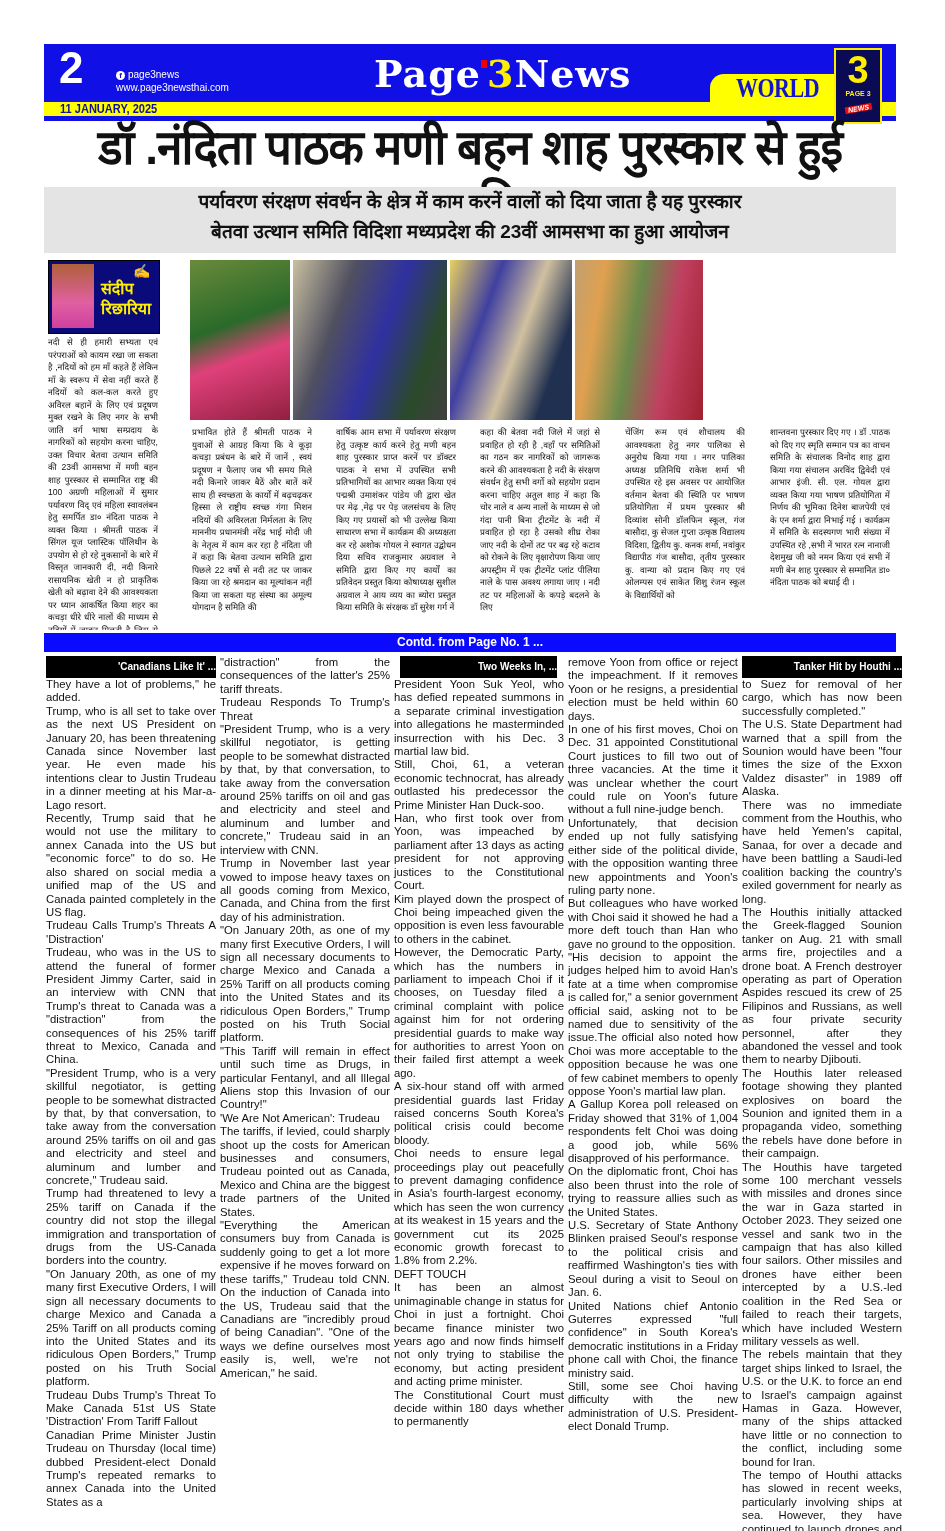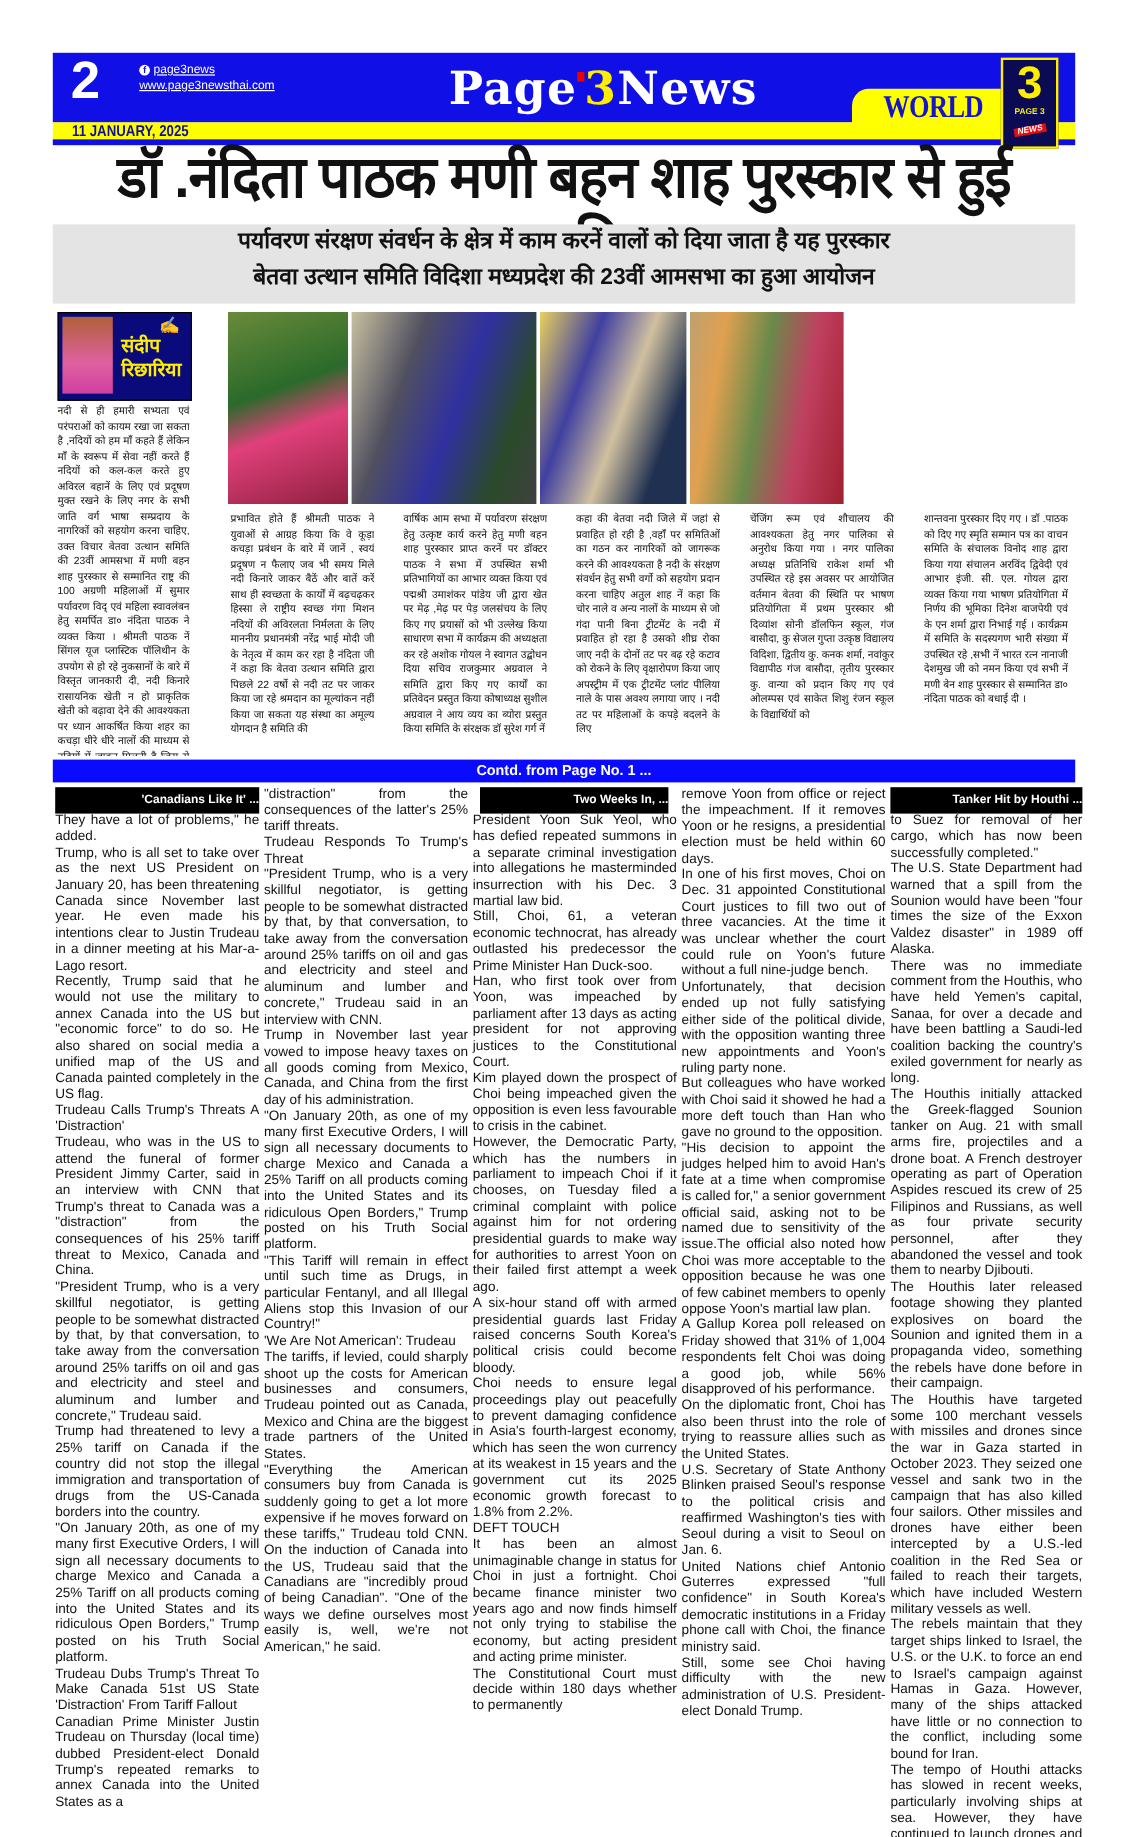--- a/index.html
+++ b/index.html
@@ -1,21 +1,21 @@
 <!DOCTYPE html>
 <html><head>
 <meta charset="utf-8">
 <style>
   html,body{margin:0;padding:0;background:#fff;}
   body{width:945px;height:1531px;position:relative;overflow:hidden;font-family:"Liberation Sans",sans-serif;color:#111;}
   .page{position:absolute;left:44px;top:44px;width:852px;}
   
   .mast{position:relative;height:58px;background:#1010e6;}
   .mast .pnum{position:absolute;left:15px;top:2px;font-size:44px;font-weight:bold;color:#fff;font-family:"Liberation Sans",sans-serif;line-height:1;}
-  .mast .social{position:absolute;left:72px;top:8px;font-size:10px;color:#fff;line-height:13px;text-decoration:underline;}
+  .mast .social{position:absolute;left:72px;top:24px;font-size:10px;color:#fff;line-height:13px;}
   .mast .social .fb{display:inline-block;width:9px;height:9px;border-radius:50%;background:#fff;color:#1010e6;font-size:8px;text-align:center;line-height:9px;font-weight:bold;margin-right:3px;}
   .mast .logo{position:absolute;left:330px;top:6px;font-family:"DejaVu Serif",serif;font-size:38px;color:#fff;font-weight:bold;letter-spacing:1px;line-height:48px;}
   .mast .logo .three{color:#ffee00;}
   .mast .logo .red{display:inline-block;width:6px;height:8px;background:#e00;vertical-align:top;margin-top:10px;}
   .mast .world{position:absolute;left:666px;top:30px;width:166px;height:32px;background:#ffff00;border-top-left-radius:14px;}
   .mast .world span{position:absolute;left:26px;top:2px;font-size:22px;font-weight:bold;color:#1414c8;font-family:"Liberation Serif",serif;letter-spacing:-0.5px;transform:scaleY(1.2);}
   .datebar{position:relative;height:14px;background:#ffff00;margin-top:0;}
   .datebar span{position:absolute;left:16px;top:-1px;font-size:13px;font-weight:bold;color:#1010a0;transform:scaleX(0.85);transform-origin:left;}
   .mast-blue-line{height:5px;background:#1010e6;}
   .badge{position:absolute;left:790px;top:4px;width:44px;height:72px;background:#0a0a55;border:2px solid #ffee00;text-align:center;}
@@ -129,21 +129,21 @@
         <p>The tariffs, if levied, could sharply shoot up the costs for American businesses and consumers, Trudeau pointed out as Canada, Mexico and China are the biggest trade partners of the United States.</p>
         <p>"Everything the American consumers buy from Canada is suddenly going to get a lot more expensive if he moves forward on these tariffs," Trudeau told CNN. On the induction of Canada into the US, Trudeau said that the Canadians are "incredibly proud of being Canadian". "One of the ways we define ourselves most easily is, well, we're not American," he said.</p>
       </div>
   </div>
   <div class="ecol" style="left:350px;">
     <div class="ehead" style="width:157px;margin-left:6px;">Two Weeks In, ...</div>
     <div class="paras">
         <p>President Yoon Suk Yeol, who has defied repeated summons in a separate criminal investigation into allegations he masterminded insurrection with his Dec. 3 martial law bid.</p>
         <p>Still, Choi, 61, a veteran economic technocrat, has already outlasted his predecessor the Prime Minister Han Duck-soo.</p>
         <p>Han, who first took over from Yoon, was impeached by parliament after 13 days as acting president for not approving justices to the Constitutional Court.</p>
-        <p>Kim played down the prospect of Choi being impeached given the opposition is even less favourable to crisis in the cabinet.</p>
+        <p>Kim played down the prospect of Choi being impeached given the opposition is even less favourable to others in the cabinet.</p>
         <p>However, the Democratic Party, which has the numbers in parliament to impeach Choi if it chooses, on Tuesday filed a criminal complaint with police against him for not ordering presidential guards to make way for authorities to arrest Yoon on their failed first attempt a week ago.</p>
         <p>A six-hour stand off with armed presidential guards last Friday raised concerns South Korea's political crisis could become bloody.</p>
         <p>Choi needs to ensure legal proceedings play out peacefully to prevent damaging confidence in Asia's fourth-largest economy, which has seen the won currency at its weakest in 15 years and the government cut its 2025 economic growth forecast to 1.8% from 2.2%.</p>
         <p>DEFT TOUCH</p>
         <p>It has been an almost unimaginable change in status for Choi in just a fortnight. Choi became finance minister two years ago and now finds himself not only trying to stabilise the economy, but acting president and acting prime minister.</p>
         <p>The Constitutional Court must decide within 180 days whether to permanently</p>
       </div>
   </div>
   <div class="ecol" style="left:524px;">
     <div class="paras">

